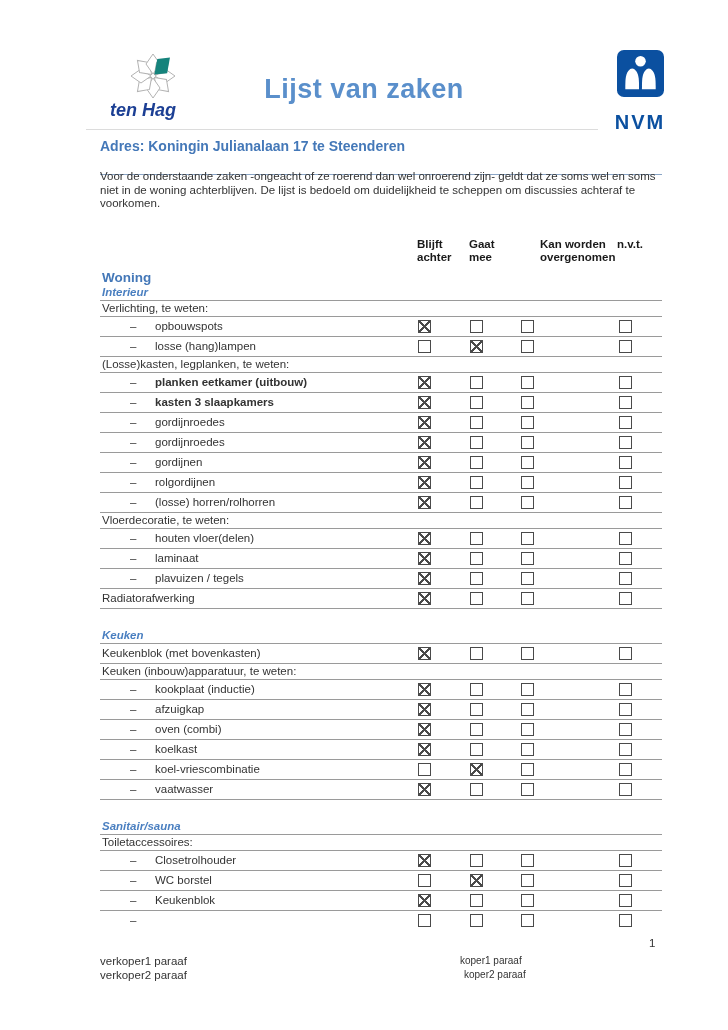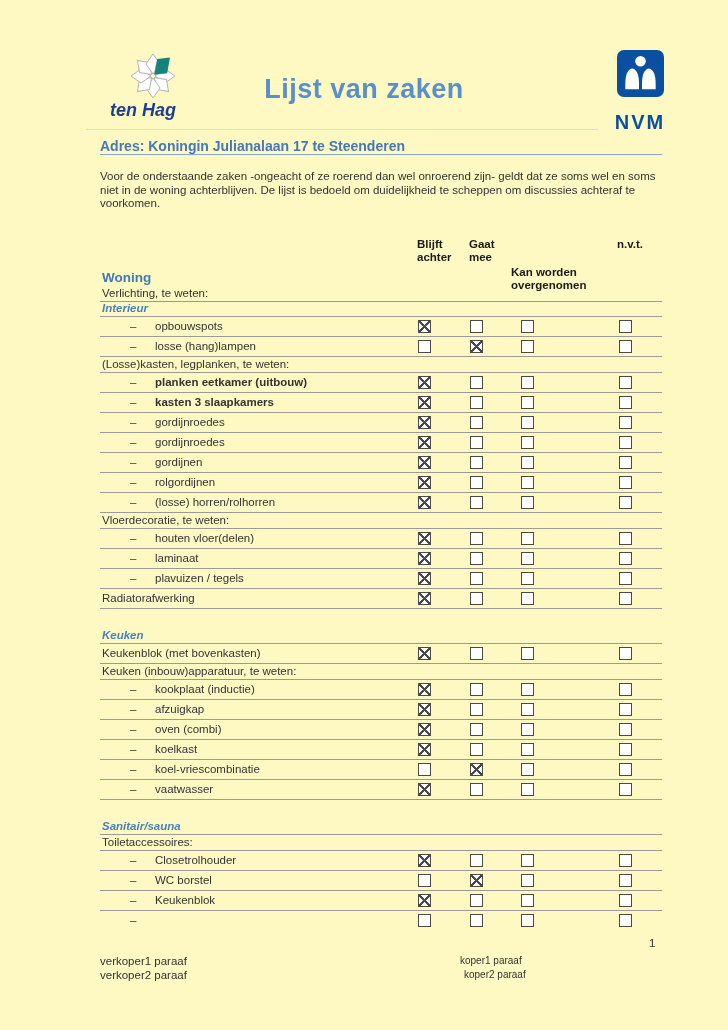--- a/index.html
+++ b/index.html
@@ -1,20 +1,20 @@
 <!DOCTYPE html>
 <html><head>
 <meta charset="utf-8">
 <title>Lijst van zaken</title>
 <style>
   html,body{margin:0;padding:0;background:#e8e8e8;}
   .page{
     position:relative;
     width:728px;height:1030px;
-    background:#fef9c3;
+    background:#ffffff;
     font-family:"Liberation Sans","DejaVu Sans",sans-serif;
     color:#333333;
     overflow:hidden;
     margin:0 auto;
   }
   
   .tenhag{position:absolute;left:108px;top:48px;width:90px;text-align:center;}
   .tenhag .mark{display:block;margin:0 auto;}
   .tenhag .word{font-size:18px;font-weight:bold;font-style:italic;color:#1c3f94;letter-spacing:0px;display:block;margin-top:-2px;text-align:left;padding-left:2px;}
   .doc-title{
@@ -22,33 +22,33 @@
     text-align:center;font-size:27px;font-weight:bold;color:#5a8fcb;
     letter-spacing:0.5px;
   }
   .nvm{position:absolute;left:612px;top:50px;width:56px;text-align:center;}
   .nvm .word{font-size:20px;font-weight:bold;color:#0b50a0;letter-spacing:2px;display:block;margin-top:10px;}
   .header-rule{position:absolute;left:86px;top:129px;width:512px;height:1px;background:#dcdcdc;}
   
   .address{
     position:absolute;left:100px;top:138px;width:562px;
     font-size:14px;font-weight:bold;color:#4478b8;
-    border-bottom:1px solid #8aa5c6;padding-bottom:0;
+    border-bottom:1px solid #8aa5c6;padding-bottom:20px;
   }
   
   .intro{
     position:absolute;left:100px;top:170px;width:566px;
     font-size:11.5px;line-height:13.5px;color:#333;
   }
   
   .colheads{position:absolute;left:100px;top:238px;width:562px;height:30px;}
   .colh{position:absolute;top:0;font-size:11.5px;font-weight:bold;color:#1a1a1a;line-height:13px;}
   .colh.h0{left:317px;width:44px;}
   .colh.h1{left:369px;width:36px;}
-  .colh.h2{left:411px;width:92px;margin-top:28px;}
+  .colh.h2{left:440px;width:92px;}
   .colh.h3{left:517px;width:44px;}
   
   .table{position:absolute;left:100px;top:270px;width:562px;font-size:11.5px;}
   .row{position:relative;border-bottom:1px solid #9a9a9a;}
   .row.section{border-bottom:none;height:16px;line-height:16px;font-size:13.5px;font-weight:bold;color:#4478b8;}
   .row.subsection{height:14px;line-height:13px;font-style:italic;font-weight:bold;color:#4a7fc0;font-size:11.5px;}
   .row.category{height:15px;line-height:14px;}
   .row.item,.row.plain{height:19px;line-height:19px;}
   .row.spacer{border-bottom:none;height:20px;}
   .row.noline{border-bottom:none;}
@@ -117,22 +117,22 @@
 
   <div class="colheads">
     <span class="colh h0">Blijft achter</span>
     <span class="colh h1">Gaat mee</span>
     <span class="colh h2">Kan worden overgenomen</span>
     <span class="colh h3">n.v.t.</span>
   </div>
 
   <div class="table">
       <div class="row section"><span class="lbl">Woning</span></div>
+      <div class="row subsection"><span class="lbl">Interieur</span></div>
       <div class="row category"><span class="lbl">Verlichting, te weten:</span></div>
-      <div class="row subsection"><span class="lbl">Interieur</span></div>
       <div class="row item"><span class="dash">–</span><span class="lbl">opbouwspots</span><span class="checkbox c0 checked"></span><span class="checkbox c1"></span><span class="checkbox c2"></span><span class="checkbox c3"></span></div>
       <div class="row item"><span class="dash">–</span><span class="lbl">losse (hang)lampen</span><span class="checkbox c0"></span><span class="checkbox c1 checked"></span><span class="checkbox c2"></span><span class="checkbox c3"></span></div>
       <div class="row category"><span class="lbl">(Losse)kasten, legplanken, te weten:</span></div>
       <div class="row item bold"><span class="dash">–</span><span class="lbl">planken eetkamer (uitbouw)</span><span class="checkbox c0 checked"></span><span class="checkbox c1"></span><span class="checkbox c2"></span><span class="checkbox c3"></span></div>
       <div class="row item bold"><span class="dash">–</span><span class="lbl">kasten 3 slaapkamers</span><span class="checkbox c0 checked"></span><span class="checkbox c1"></span><span class="checkbox c2"></span><span class="checkbox c3"></span></div>
       <div class="row item"><span class="dash">–</span><span class="lbl">gordijnroedes</span><span class="checkbox c0 checked"></span><span class="checkbox c1"></span><span class="checkbox c2"></span><span class="checkbox c3"></span></div>
       <div class="row item"><span class="dash">–</span><span class="lbl">gordijnroedes</span><span class="checkbox c0 checked"></span><span class="checkbox c1"></span><span class="checkbox c2"></span><span class="checkbox c3"></span></div>
       <div class="row item"><span class="dash">–</span><span class="lbl">gordijnen</span><span class="checkbox c0 checked"></span><span class="checkbox c1"></span><span class="checkbox c2"></span><span class="checkbox c3"></span></div>
       <div class="row item"><span class="dash">–</span><span class="lbl">rolgordijnen</span><span class="checkbox c0 checked"></span><span class="checkbox c1"></span><span class="checkbox c2"></span><span class="checkbox c3"></span></div>
       <div class="row item"><span class="dash">–</span><span class="lbl">(losse) horren/rolhorren</span><span class="checkbox c0 checked"></span><span class="checkbox c1"></span><span class="checkbox c2"></span><span class="checkbox c3"></span></div>

